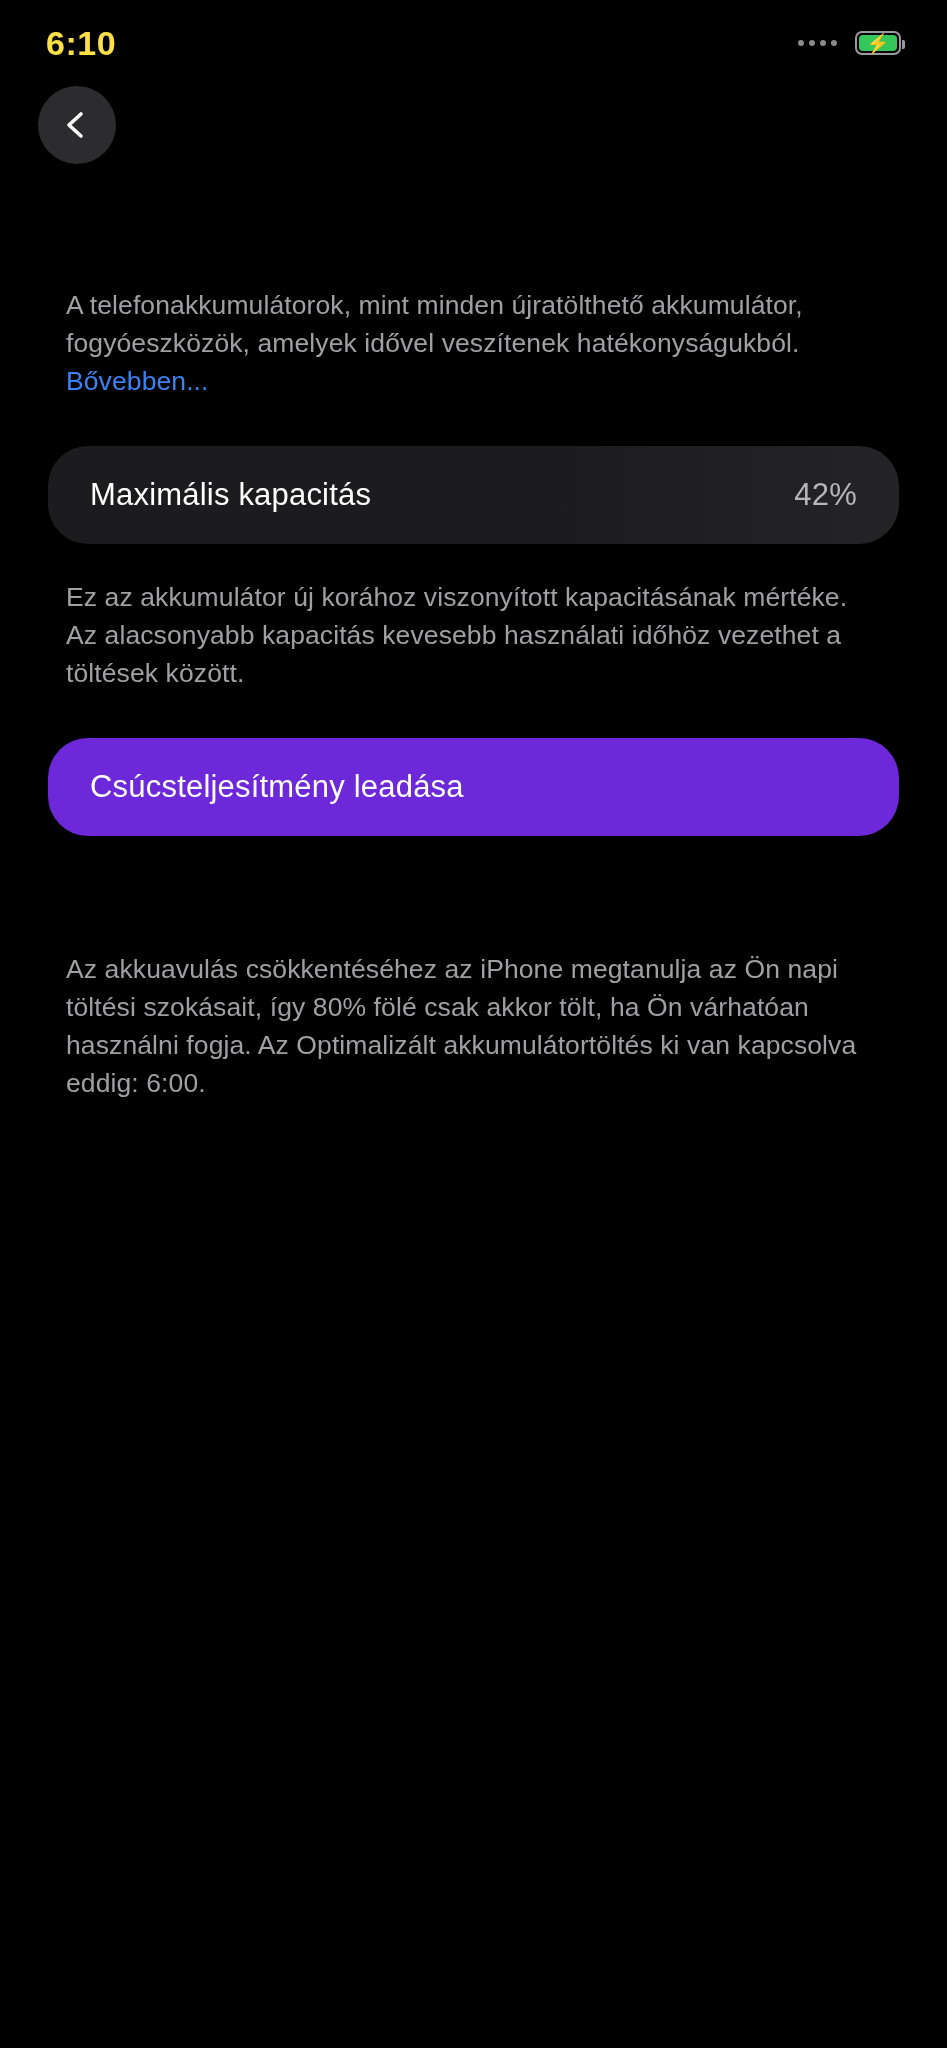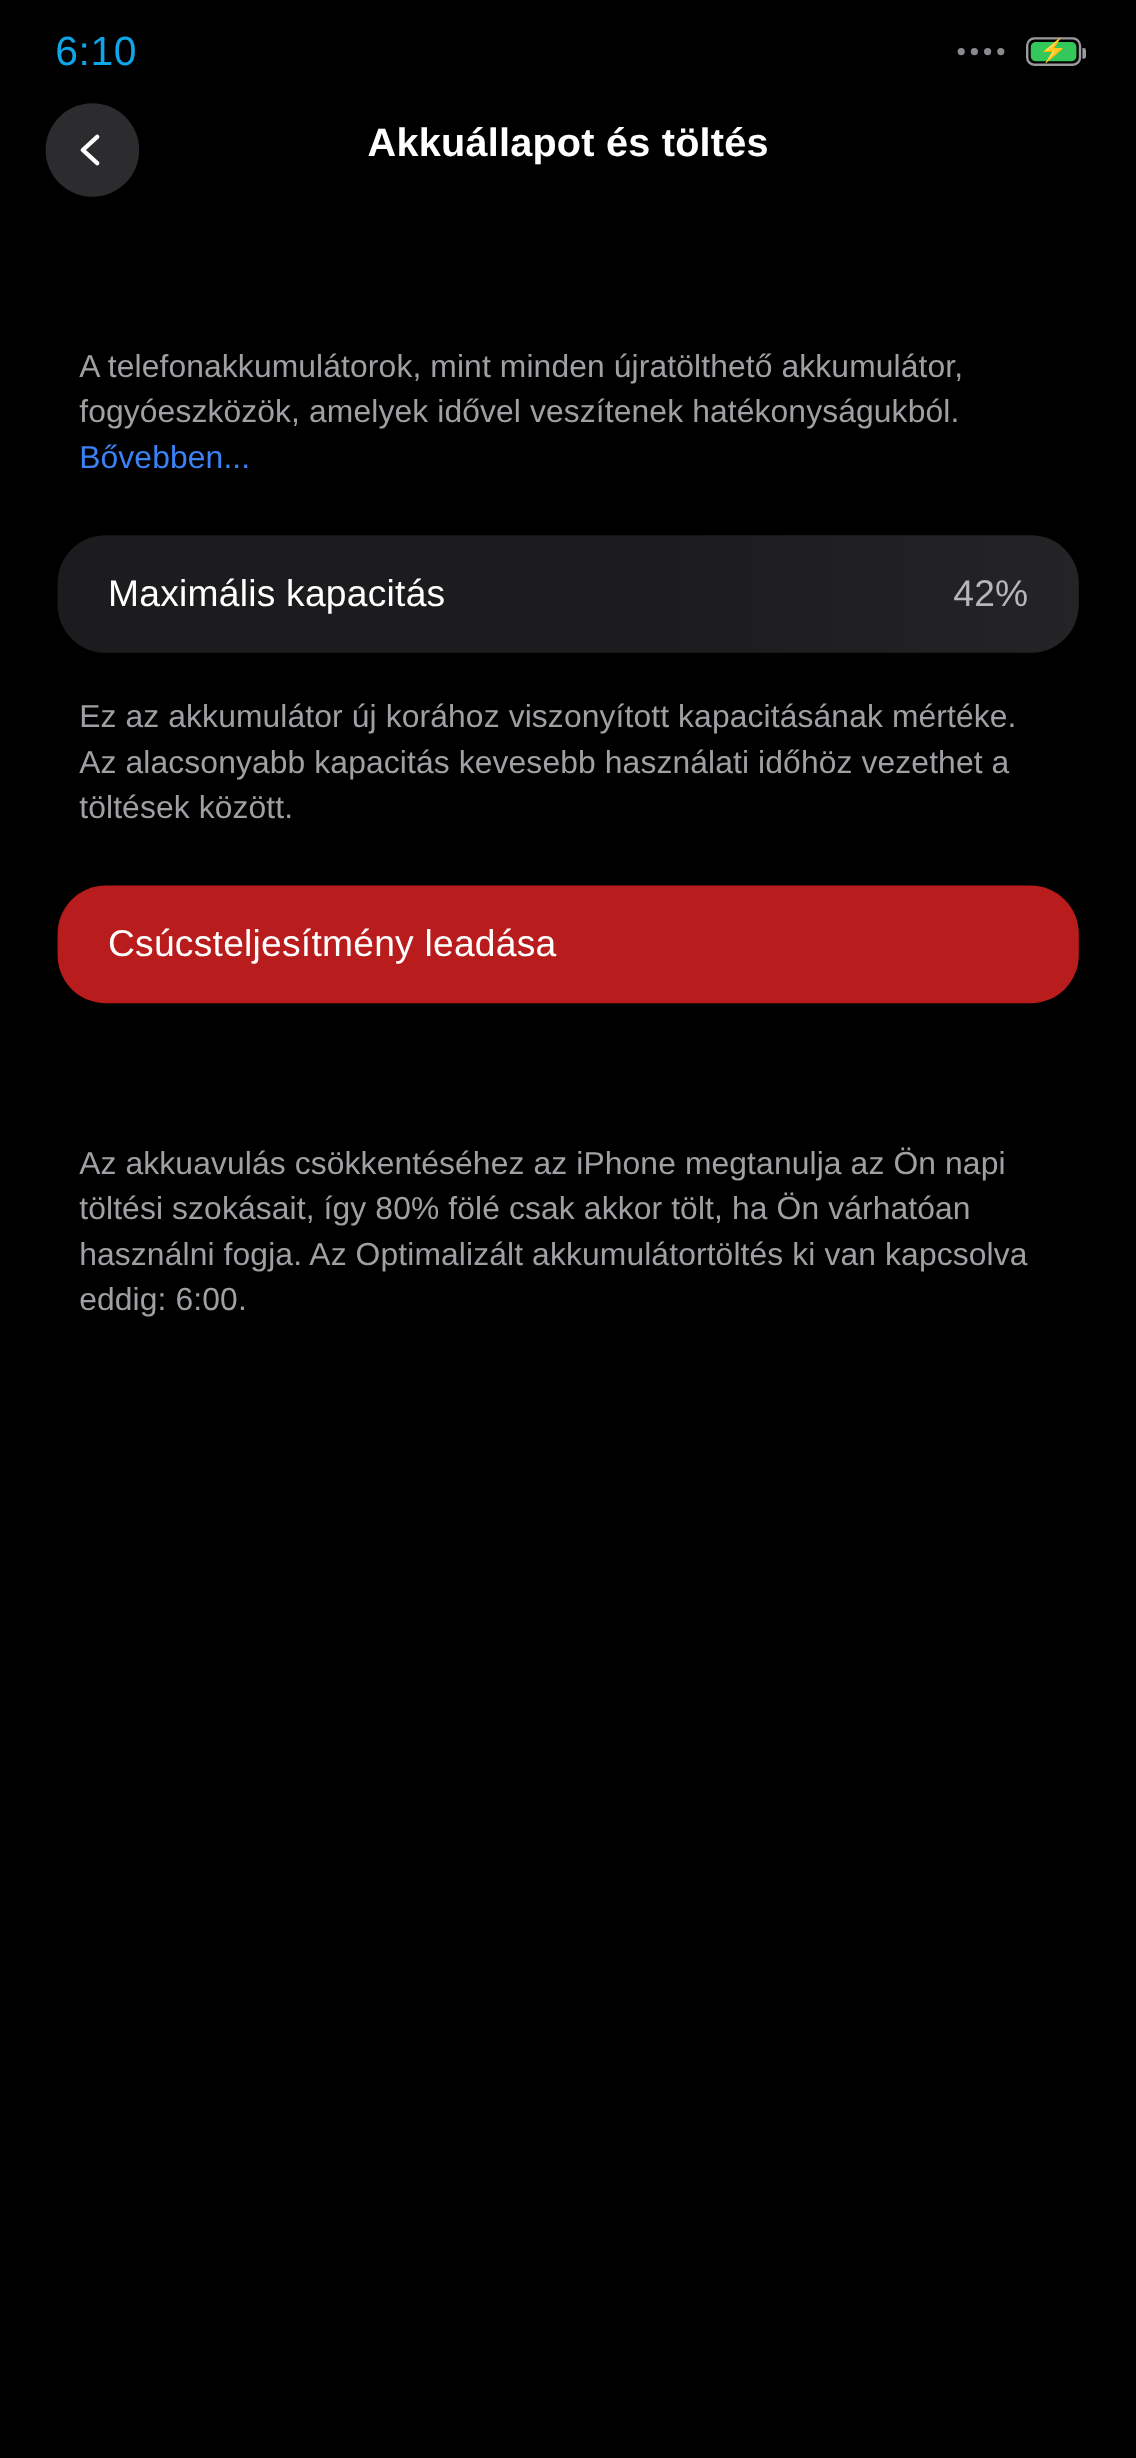--- a/index.html
+++ b/index.html
@@ -31,23 +31,23 @@
     width: 947px;
     height: 86px;
     display: flex;
     align-items: center;
     justify-content: space-between;
     padding: 0 46px;
     box-sizing: border-box;
   }
   .status-time {
     font-size: 34px;
-    font-weight: normal;
+    font-weight: bold;
     letter-spacing: 0.5px;
-    color: #0ea5e9;
+    color: #fde047;
   }
   .status-right {
     display: flex;
     align-items: center;
     gap: 14px;
   }
   .signal-dots {
     display: flex;
     align-items: center;
     gap: 5px;
@@ -149,21 +149,21 @@
   .footnote.intro {
     margin-top: 90px;
   }
   .link {
     color: #3b82f6;
     cursor: pointer;
   }
 
   .card {
     margin: 0 48px;
-    background: #b91c1c;
+    background: #6d28d9;
     border-radius: 40px;
     height: 98px;
     display: flex;
     align-items: center;
     justify-content: space-between;
     padding: 0 42px;
     box-sizing: border-box;
   }
   .card-gradient {
     background: linear-gradient(90deg, #1c1c1e 0%, #1c1c1e 60%, #242426 100%);
@@ -224,21 +224,20 @@
   </div>
 
   <div class="nav-bar">
     <div class="back-button">
       <span>
         <svg width="34" height="34" viewBox="0 0 34 34" aria-hidden="true">
           <polyline points="21,6 9,17 21,28" fill="none" stroke="#ffffff" stroke-width="3.6" stroke-linecap="round" stroke-linejoin="round"></polyline>
         </svg>
       </span>
     </div>
-    <div class="nav-title">Akkuállapot és töltés</div>
   </div>
 
   <div class="content">
 
     <div class="footnote intro">
       <span>A telefonakkumulátorok, mint minden újratölthető akkumulátor, fogyóeszközök, amelyek idővel veszítenek hatékonyságukból. </span><span class="link">Bővebben...</span>
     </div>
 
     <div class="spacer-46"></div>
 

